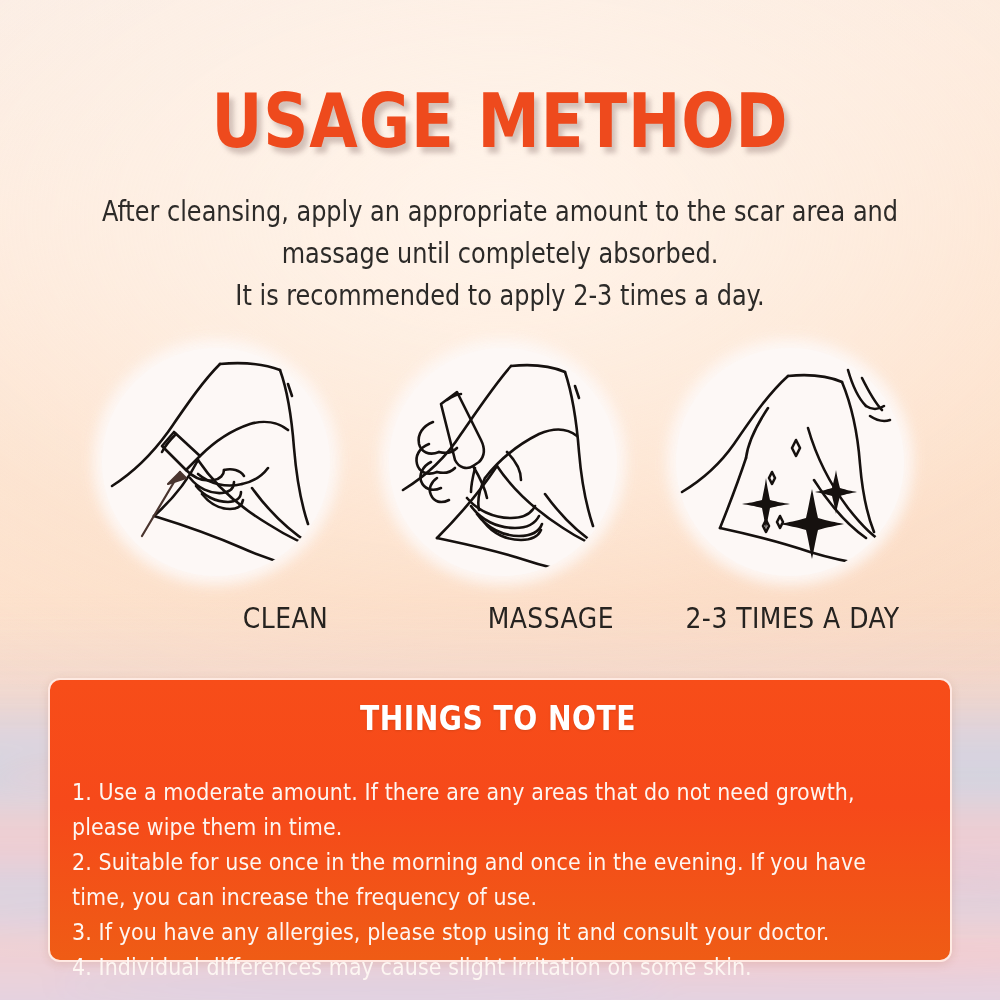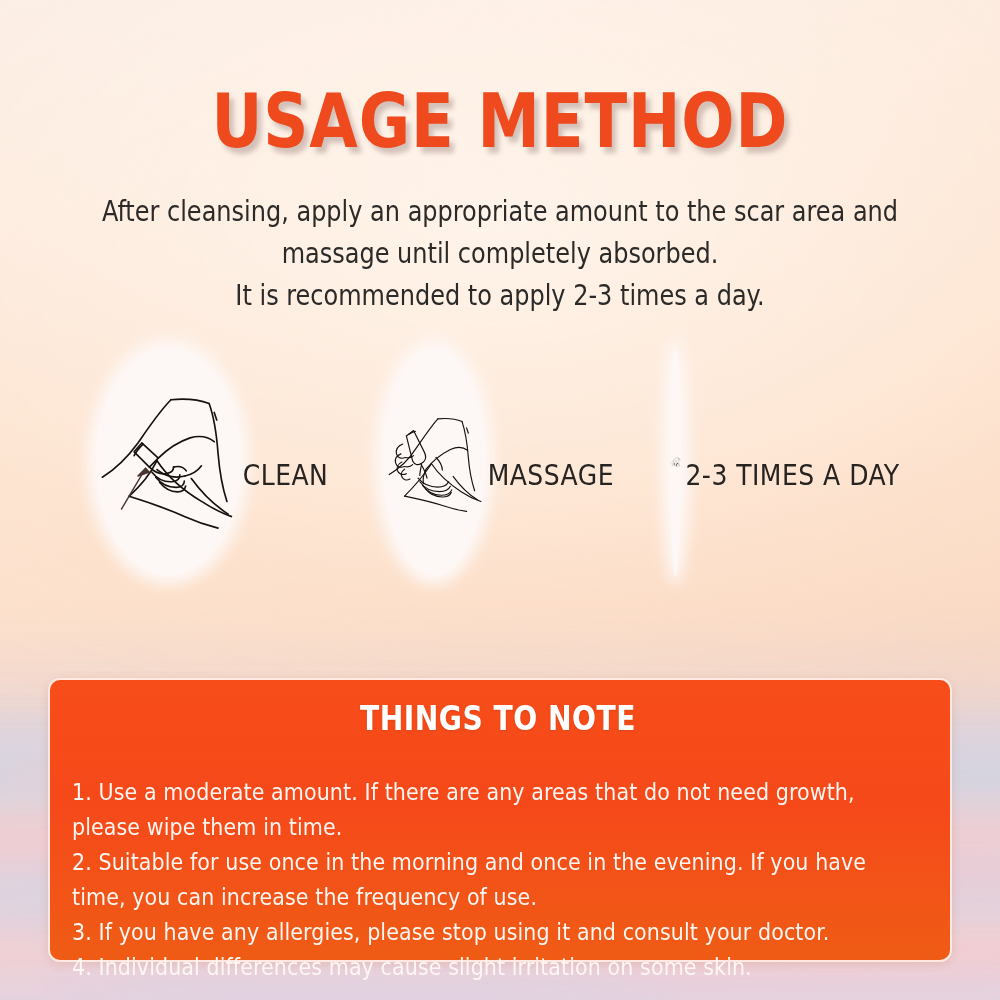--- a/index.html
+++ b/index.html
@@ -85,21 +85,21 @@
     transform:scaleX(.97);
   }
   .subtitle .l3 { display:block; }
 
   
   .steps {
     position:absolute; top:348px; left:0; width:100%;
     display:flex; justify-content:center; align-items:flex-start;
     gap:53px;
   }
-  .step { width:234px; display:flex; flex-direction:row; align-items:center; }
+  .step { width:234px; display:flex; flex-direction:column; align-items:flex-end; }
   .circle {
     width:228px; height:228px; border-radius:50%;
     background:#fdf8f6;
     box-shadow:0 0 13px 9px rgba(253,248,246,.95);
     display:flex; align-items:center; justify-content:center;
     overflow:hidden;
     position:relative;
   }
   .circle svg { display:block; }
   .step-label {

